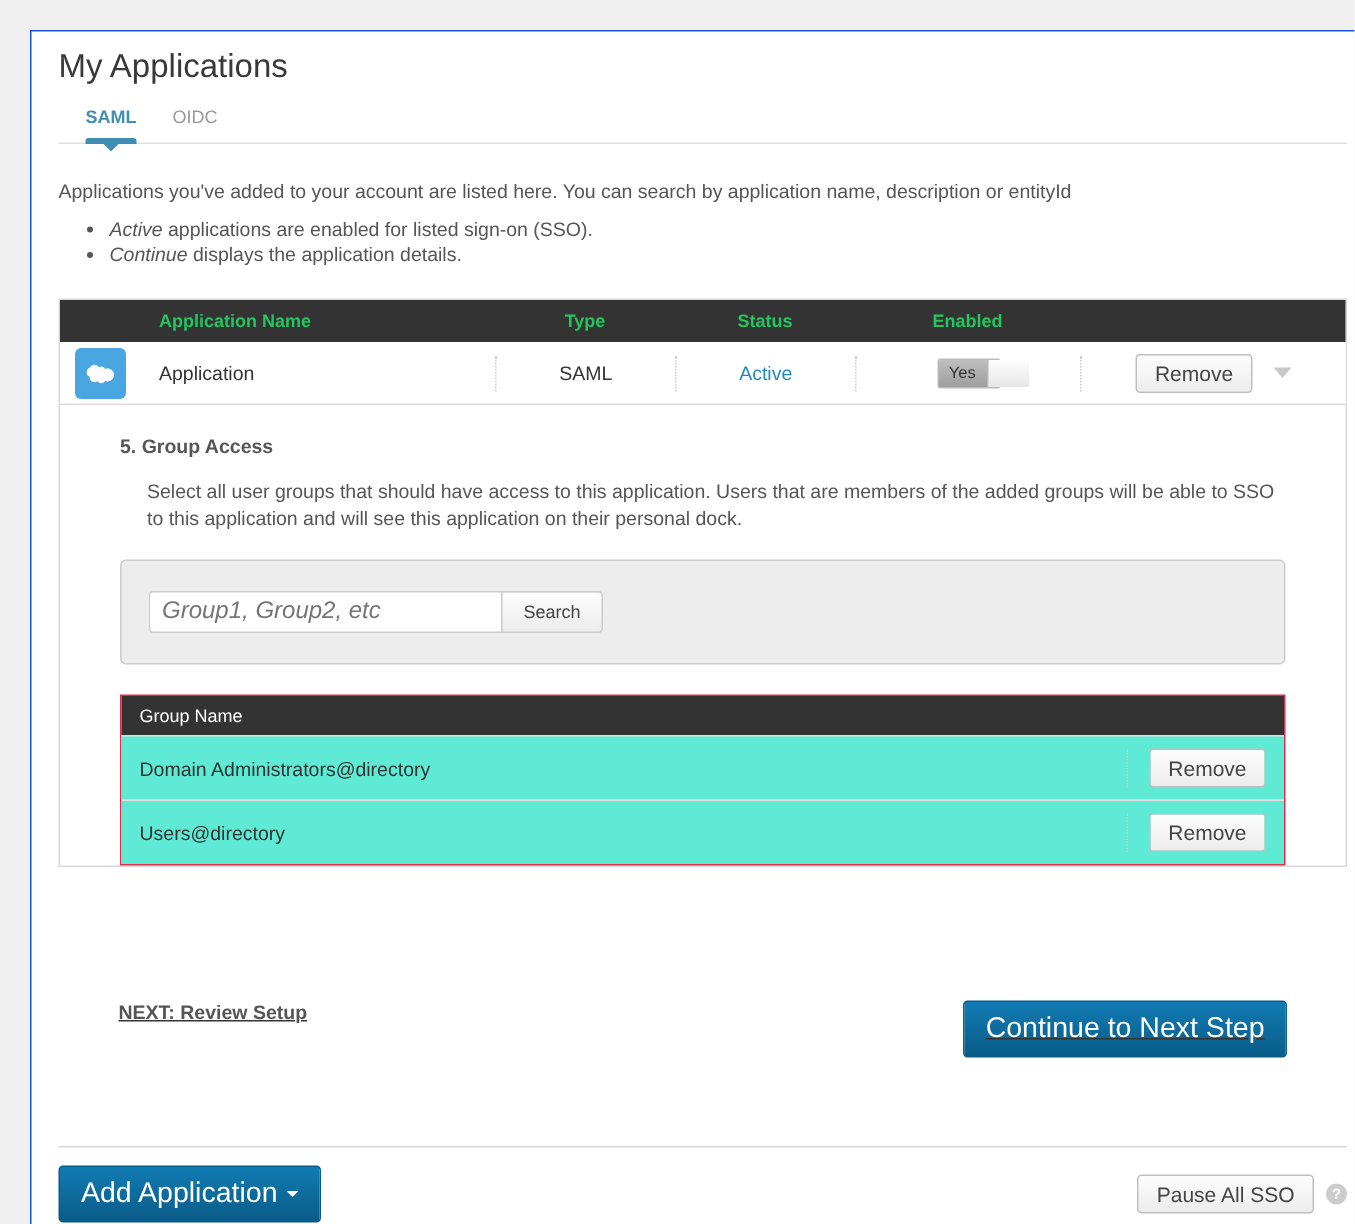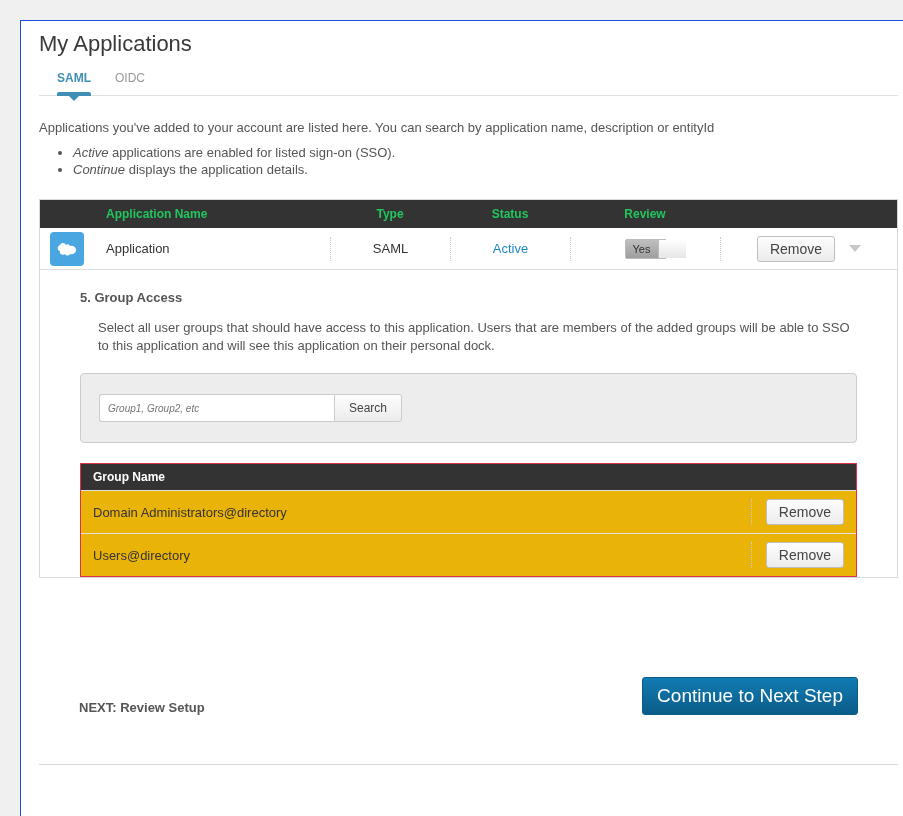--- a/index.html
+++ b/index.html
@@ -123,37 +123,38 @@
   .caret-down {
     width: 0; height: 0; border-left:6px solid transparent; border-right:6px solid transparent; border-top:7px solid #c8c8c8;
   }
   .step-body { padding: 20px 40px 0 40px; }
   .step-title { font-weight: bold; color: #555; margin-bottom: 14px; }
   .step-desc { color: #555; padding: 0 0 18px 18px; line-height: 1.4; }
   .search-container {
     border:1px solid #ccc; background:#ededed; border-radius:4px; padding: 20px 18px; display:flex; gap:0;
   }
   .search-input {
-    width: 235px; height: 28px; border:1px solid #ccc; border-right:none; border-radius:3px 0 0 3px; padding: 0 8px; font-size:10px; font-style: italic; color:#999;
+    width: 235px; height: 28px; border:1px solid #ccc; border-right:none; border-radius:3px 0 0 3px; padding: 0 8px; font-size:16px; font-style: italic; color:#999;
   }
   .search-btn {
     height: 28px; border:1px solid #ccc; border-radius:0 3px 3px 0; background:linear-gradient(#fdfdfd,#ececec); padding: 0 14px; font-size:12px; color:#444; cursor:pointer;text-align:right;
   }
   .group-table { margin-top: 20px; border:1px solid #de2f4b; }
-  .group-header { background:#333; color:#fff; font-weight:bold; padding: 6px 12px; font-size:12px; }
-  .group-row { display:flex; align-items:center; justify-content:space-between; padding: 8px 12px; border-top:1px solid #e0e0e0; background:#eab308; }
+  .group-header { background:#333; color:#fff; font-weight:normal; padding: 6px 12px; font-size:12px; }
+  .group-row { display:flex; align-items:center; justify-content:space-between; padding: 8px 12px; border-top:1px solid #e0e0e0; background:#5eead4; }
   .group-row:first-of-type { border-top:none; }
   .group-row .sep-cell { border-left:1px dotted #ccc; padding-left:14px; }
   .footer-step {
-    display:flex; justify-content:space-between; align-items:flex-end;
+    display:flex; justify-content:space-between; align-items:flex-start;
     padding: 40px;
     position: absolute;
     left: 18px;
     right: 18px;
-    bottom: 74px;
+    bottom: 84px;
+    text-decoration: underline;
   }
   .next-label { font-weight:bold; color:#555; }
   .btn-primary {
     background: linear-gradient(#117bb3,#0a5c88);
     border:1px solid #0a5c88;
     color:#fff;
     padding: 7px 14px;
     font-size: 19px;
     border-radius:3px;
     cursor: pointer;
@@ -185,21 +186,21 @@
       <li><em>Continue</em><span> displays the application details.</span></li>
     </ul>
   </div>
 
   <div class="app-panel">
     <div class="table-header">
       <div class="col-icon"></div>
       <div class="col-name">Application Name</div>
       <div class="col-type">Type</div>
       <div class="col-status">Status</div>
-      <div class="col-enabled">Review</div>
+      <div class="col-enabled">Enabled</div>
       <div class="col-actions"></div>
     </div>
     <div class="app-row">
       <div class="col-icon">
         <div class="app-icon">
           <svg viewBox="0 0 24 14">
               <path d="M5 3c1.5-3 5-2 6 0 1-1 3-1 4 1 3-1 6 1 6 4 0 3-3 5-6 4-1 2-4 2-5 0-2 2-6 0-5-3-3 0-3-5 0-6z"></path>
             </svg>
         </div>
       </div>
@@ -243,13 +244,23 @@
     </div>
   </div>
 
   <div class="footer-step">
     <span class="next-label">NEXT: Review Setup</span>
     <button class="btn-primary">Continue to Next Step</button>
   </div>
 
   <div class="panel-border-bottom"></div>
 
+  <div class="page-footer">
+    <button class="btn-primary btn-add">
+      <span>Add Application</span>
+      <span class="carets"></span>
+    </button>
+    <span class="btn-pause-wrap">
+      <button class="btn">Pause All SSO</button>
+      <span class="help-icon">?</span>
+    </span>
+  </div>
 </div>
 
 </body></html>

